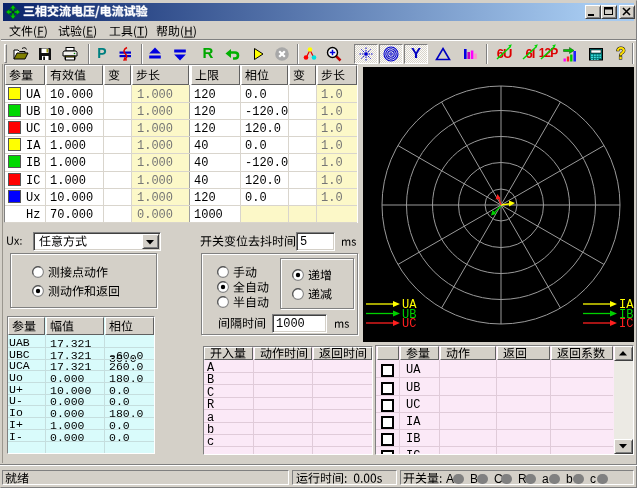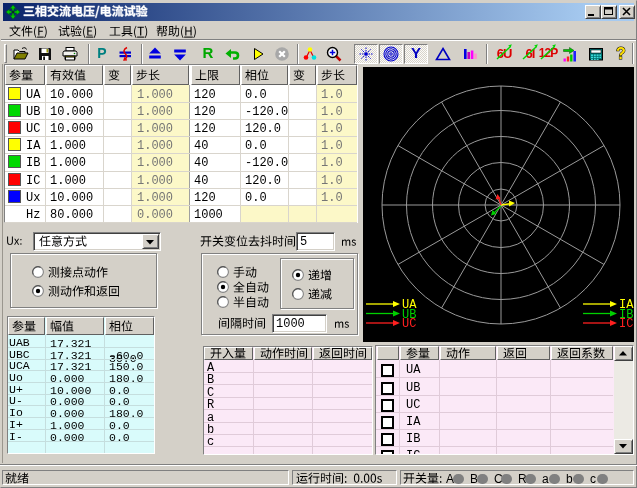--- a/index.html
+++ b/index.html
@@ -321,21 +321,21 @@
 <div style="position:absolute;left:245px;top:174px;font:normal 12px 'Liberation Mono';color:#000;white-space:pre;line-height:14px;">120.0</div>
 <div style="position:absolute;left:321px;top:174px;font:normal 12px 'Liberation Mono';color:#757575;white-space:pre;line-height:14px;">1.0</div>
 <div class="a" style="left:8px;top:190px;width:13px;height:13px;background:#0000FF;border:1px solid #555"></div>
 <div style="position:absolute;left:26px;top:191px;font:normal 12px 'Liberation Mono';color:#000;white-space:pre;line-height:14px;">Ux</div>
 <div style="position:absolute;left:50px;top:191px;font:normal 12px 'Liberation Mono';color:#000;white-space:pre;line-height:14px;">10.000</div>
 <div style="position:absolute;left:137px;top:191px;font:normal 12px 'Liberation Mono';color:#757575;white-space:pre;line-height:14px;">1.000</div>
 <div style="position:absolute;left:194px;top:191px;font:normal 12px 'Liberation Mono';color:#000;white-space:pre;line-height:14px;">120</div>
 <div style="position:absolute;left:245px;top:191px;font:normal 12px 'Liberation Mono';color:#000;white-space:pre;line-height:14px;">0.0</div>
 <div style="position:absolute;left:321px;top:191px;font:normal 12px 'Liberation Mono';color:#757575;white-space:pre;line-height:14px;">1.0</div>
 <div style="position:absolute;left:26px;top:208px;font:normal 12px 'Liberation Mono';color:#000;white-space:pre;line-height:14px;">Hz</div>
-<div style="position:absolute;left:50px;top:208px;font:normal 12px 'Liberation Mono';color:#000;white-space:pre;line-height:14px;">80.000</div>
+<div style="position:absolute;left:50px;top:208px;font:normal 12px 'Liberation Mono';color:#000;white-space:pre;line-height:14px;">70.000</div>
 <div style="position:absolute;left:137px;top:208px;font:normal 12px 'Liberation Mono';color:#757575;white-space:pre;line-height:14px;">0.000</div>
 <div style="position:absolute;left:194px;top:208px;font:normal 12px 'Liberation Mono';color:#000;white-space:pre;line-height:14px;">1000</div>
 <div style="position:absolute;left:245px;top:208px;font:normal 12px 'Liberation Mono';color:#000;white-space:pre;line-height:14px;"></div>
 <div style="position:absolute;left:321px;top:208px;font:normal 12px 'Liberation Mono';color:#757575;white-space:pre;line-height:14px;"></div>
 <div class="a" style="left:363px;top:67px;width:271px;height:275px;background:#000"></div>
 <svg class="a" style="left:363px;top:67px" width="271" height="275" viewBox="0 0 271 275">
     <circle cx="138.0" cy="138.0" r="16" fill="none" stroke="#9a9a9a" stroke-width="1"></circle>
     <circle cx="138.0" cy="138.0" r="42.5" fill="none" stroke="#9a9a9a" stroke-width="1"></circle>
     <circle cx="138.0" cy="138.0" r="68.5" fill="none" stroke="#9a9a9a" stroke-width="1"></circle>
     <circle cx="138.0" cy="138.0" r="94.5" fill="none" stroke="#9a9a9a" stroke-width="1"></circle>
@@ -510,21 +510,21 @@
 <div style="position:absolute;left:9px;top:336px;font:normal 11.5px 'Liberation Mono';color:#000;white-space:pre;line-height:13.5px;">UAB</div>
 <div style="position:absolute;left:50px;top:336.5px;font:normal 11.5px 'Liberation Mono';color:#000;white-space:pre;line-height:13.5px;">17.321</div>
 <div style="position:absolute;left:109px;top:352px;font:normal 11.5px 'Liberation Mono';color:#000;white-space:pre;line-height:13.5px;">30.0</div>
 <div class="a" style="left:8px;top:359px;width:146px;height:1px;background:#C5DEDE"></div>
 <div style="position:absolute;left:9px;top:348px;font:normal 11.5px 'Liberation Mono';color:#000;white-space:pre;line-height:13.5px;">UBC</div>
 <div style="position:absolute;left:50px;top:348.5px;font:normal 11.5px 'Liberation Mono';color:#000;white-space:pre;line-height:13.5px;">17.321</div>
 <div style="position:absolute;left:109px;top:348.5px;font:normal 11.5px 'Liberation Mono';color:#000;white-space:pre;line-height:13.5px;">-60.0</div>
 <div class="a" style="left:8px;top:370px;width:146px;height:1px;background:#C5DEDE"></div>
 <div style="position:absolute;left:9px;top:359px;font:normal 11.5px 'Liberation Mono';color:#000;white-space:pre;line-height:13.5px;">UCA</div>
 <div style="position:absolute;left:50px;top:359.5px;font:normal 11.5px 'Liberation Mono';color:#000;white-space:pre;line-height:13.5px;">17.321</div>
-<div style="position:absolute;left:109px;top:359.5px;font:normal 11.5px 'Liberation Mono';color:#000;white-space:pre;line-height:13.5px;">150.0</div>
+<div style="position:absolute;left:109px;top:359.5px;font:normal 11.5px 'Liberation Mono';color:#000;white-space:pre;line-height:13.5px;">260.0</div>
 <div class="a" style="left:8px;top:382px;width:146px;height:1px;background:#C5DEDE"></div>
 <div style="position:absolute;left:9px;top:371px;font:normal 11.5px 'Liberation Mono';color:#000;white-space:pre;line-height:13.5px;">Uo</div>
 <div style="position:absolute;left:50px;top:371.5px;font:normal 11.5px 'Liberation Mono';color:#000;white-space:pre;line-height:13.5px;">0.000</div>
 <div style="position:absolute;left:109px;top:371.5px;font:normal 11.5px 'Liberation Mono';color:#000;white-space:pre;line-height:13.5px;">180.0</div>
 <div class="a" style="left:8px;top:394px;width:146px;height:1px;background:#C5DEDE"></div>
 <div style="position:absolute;left:9px;top:383px;font:normal 11.5px 'Liberation Mono';color:#000;white-space:pre;line-height:13.5px;">U+</div>
 <div style="position:absolute;left:50px;top:383.5px;font:normal 11.5px 'Liberation Mono';color:#000;white-space:pre;line-height:13.5px;">10.000</div>
 <div style="position:absolute;left:109px;top:383.5px;font:normal 11.5px 'Liberation Mono';color:#000;white-space:pre;line-height:13.5px;">0.0</div>
 <div class="a" style="left:8px;top:405px;width:146px;height:1px;background:#C5DEDE"></div>
 <div style="position:absolute;left:9px;top:394px;font:normal 11.5px 'Liberation Mono';color:#000;white-space:pre;line-height:13.5px;">U-</div>

